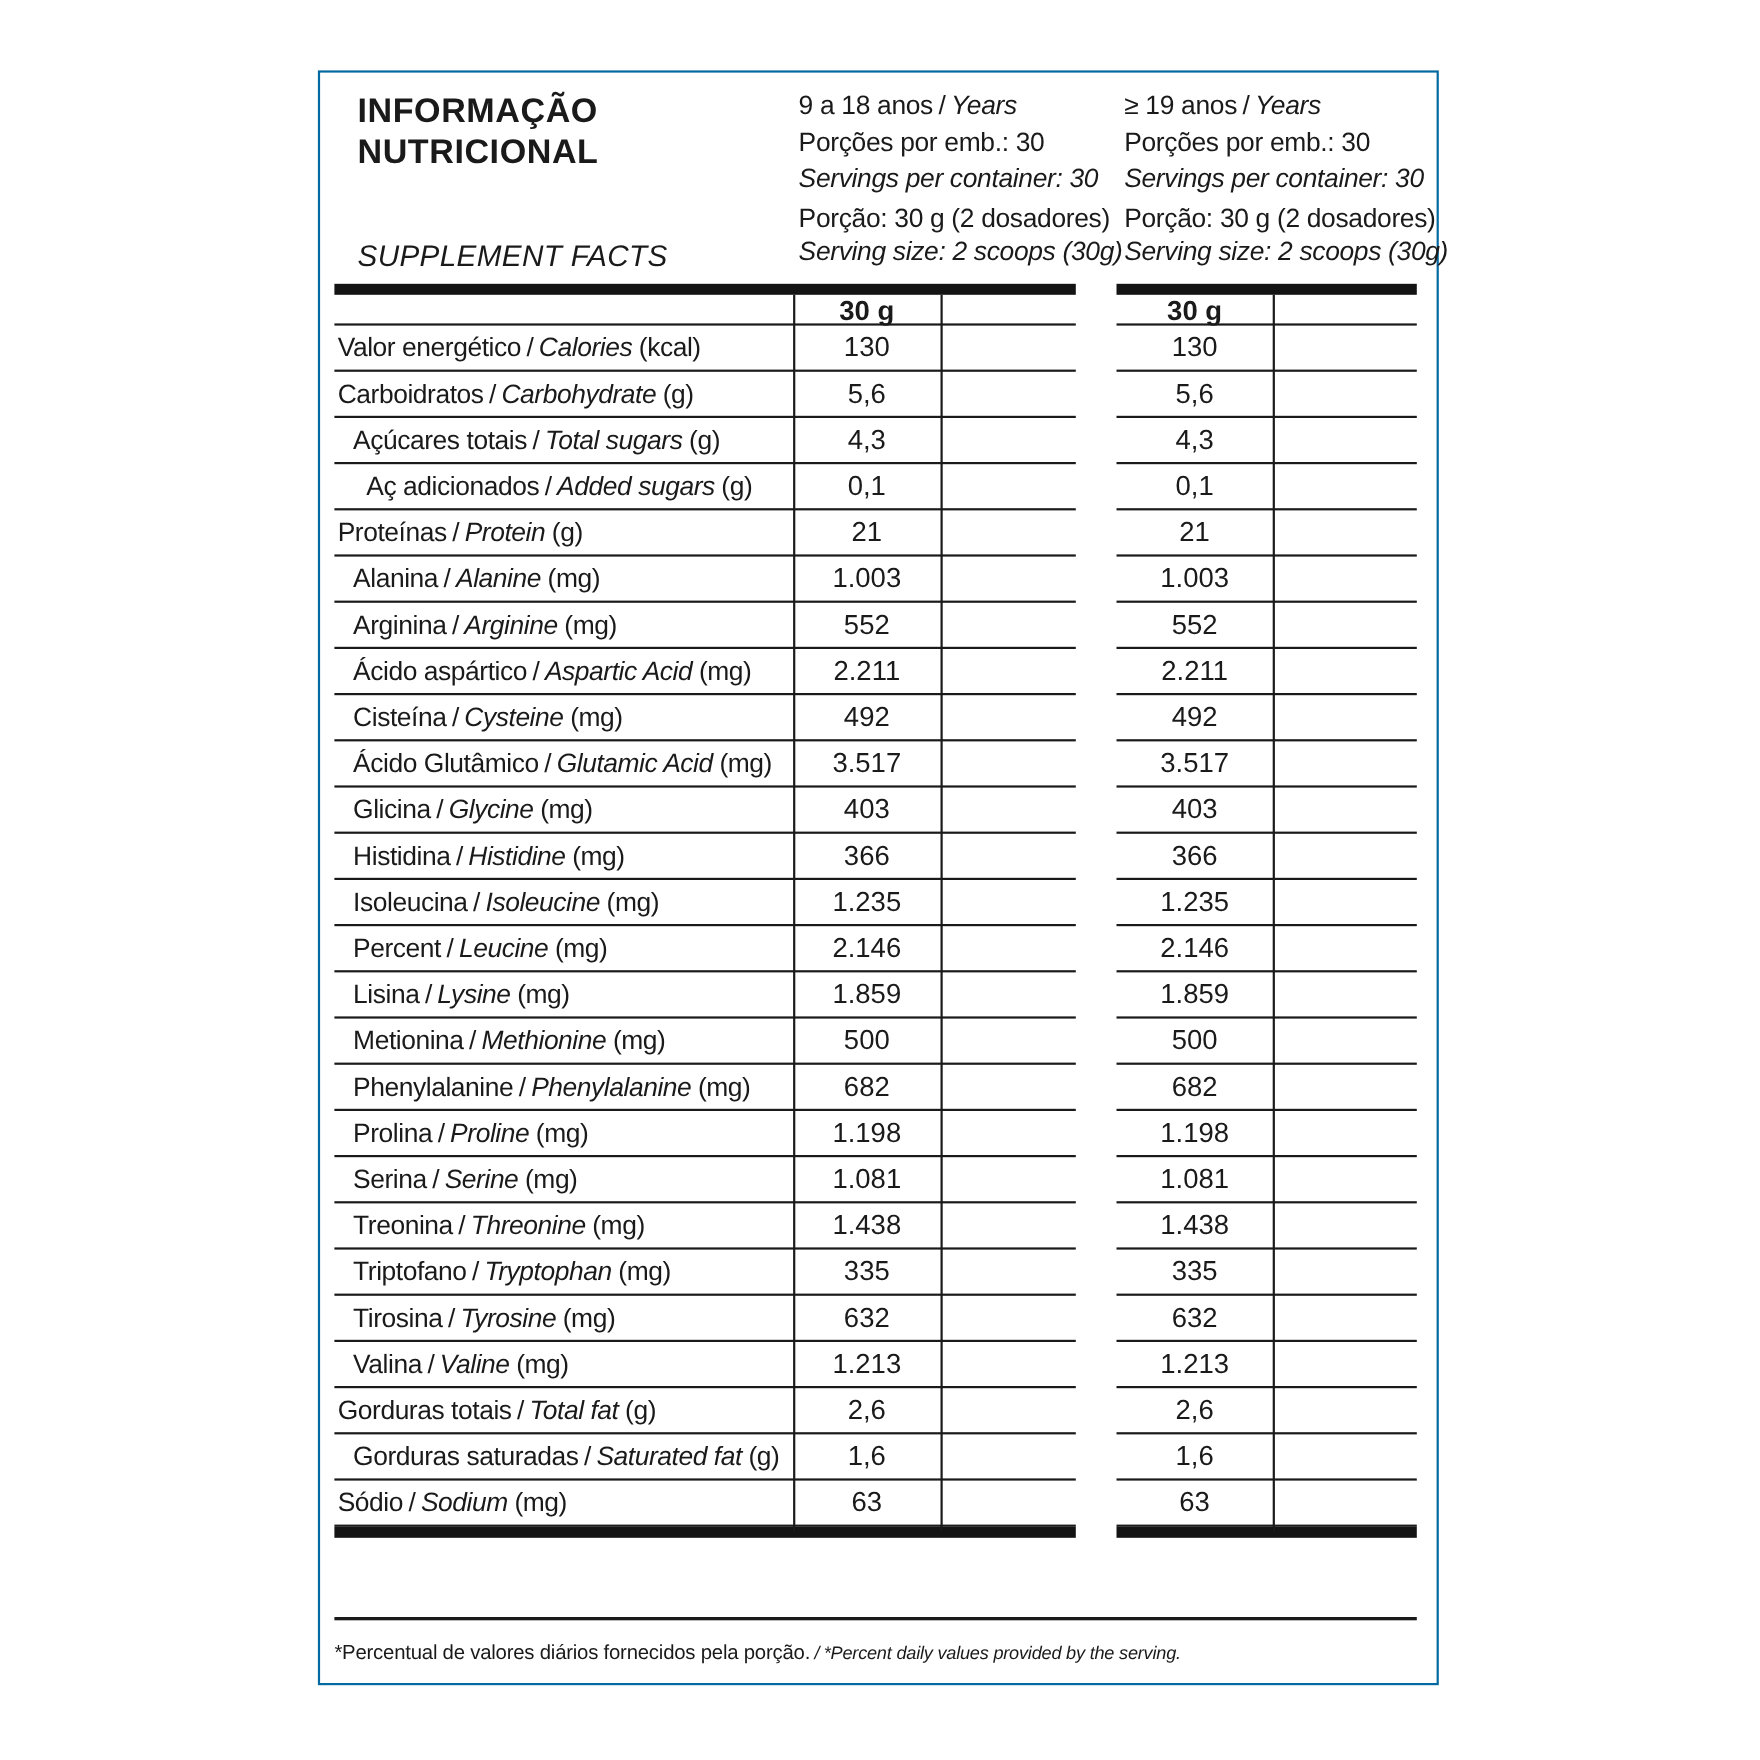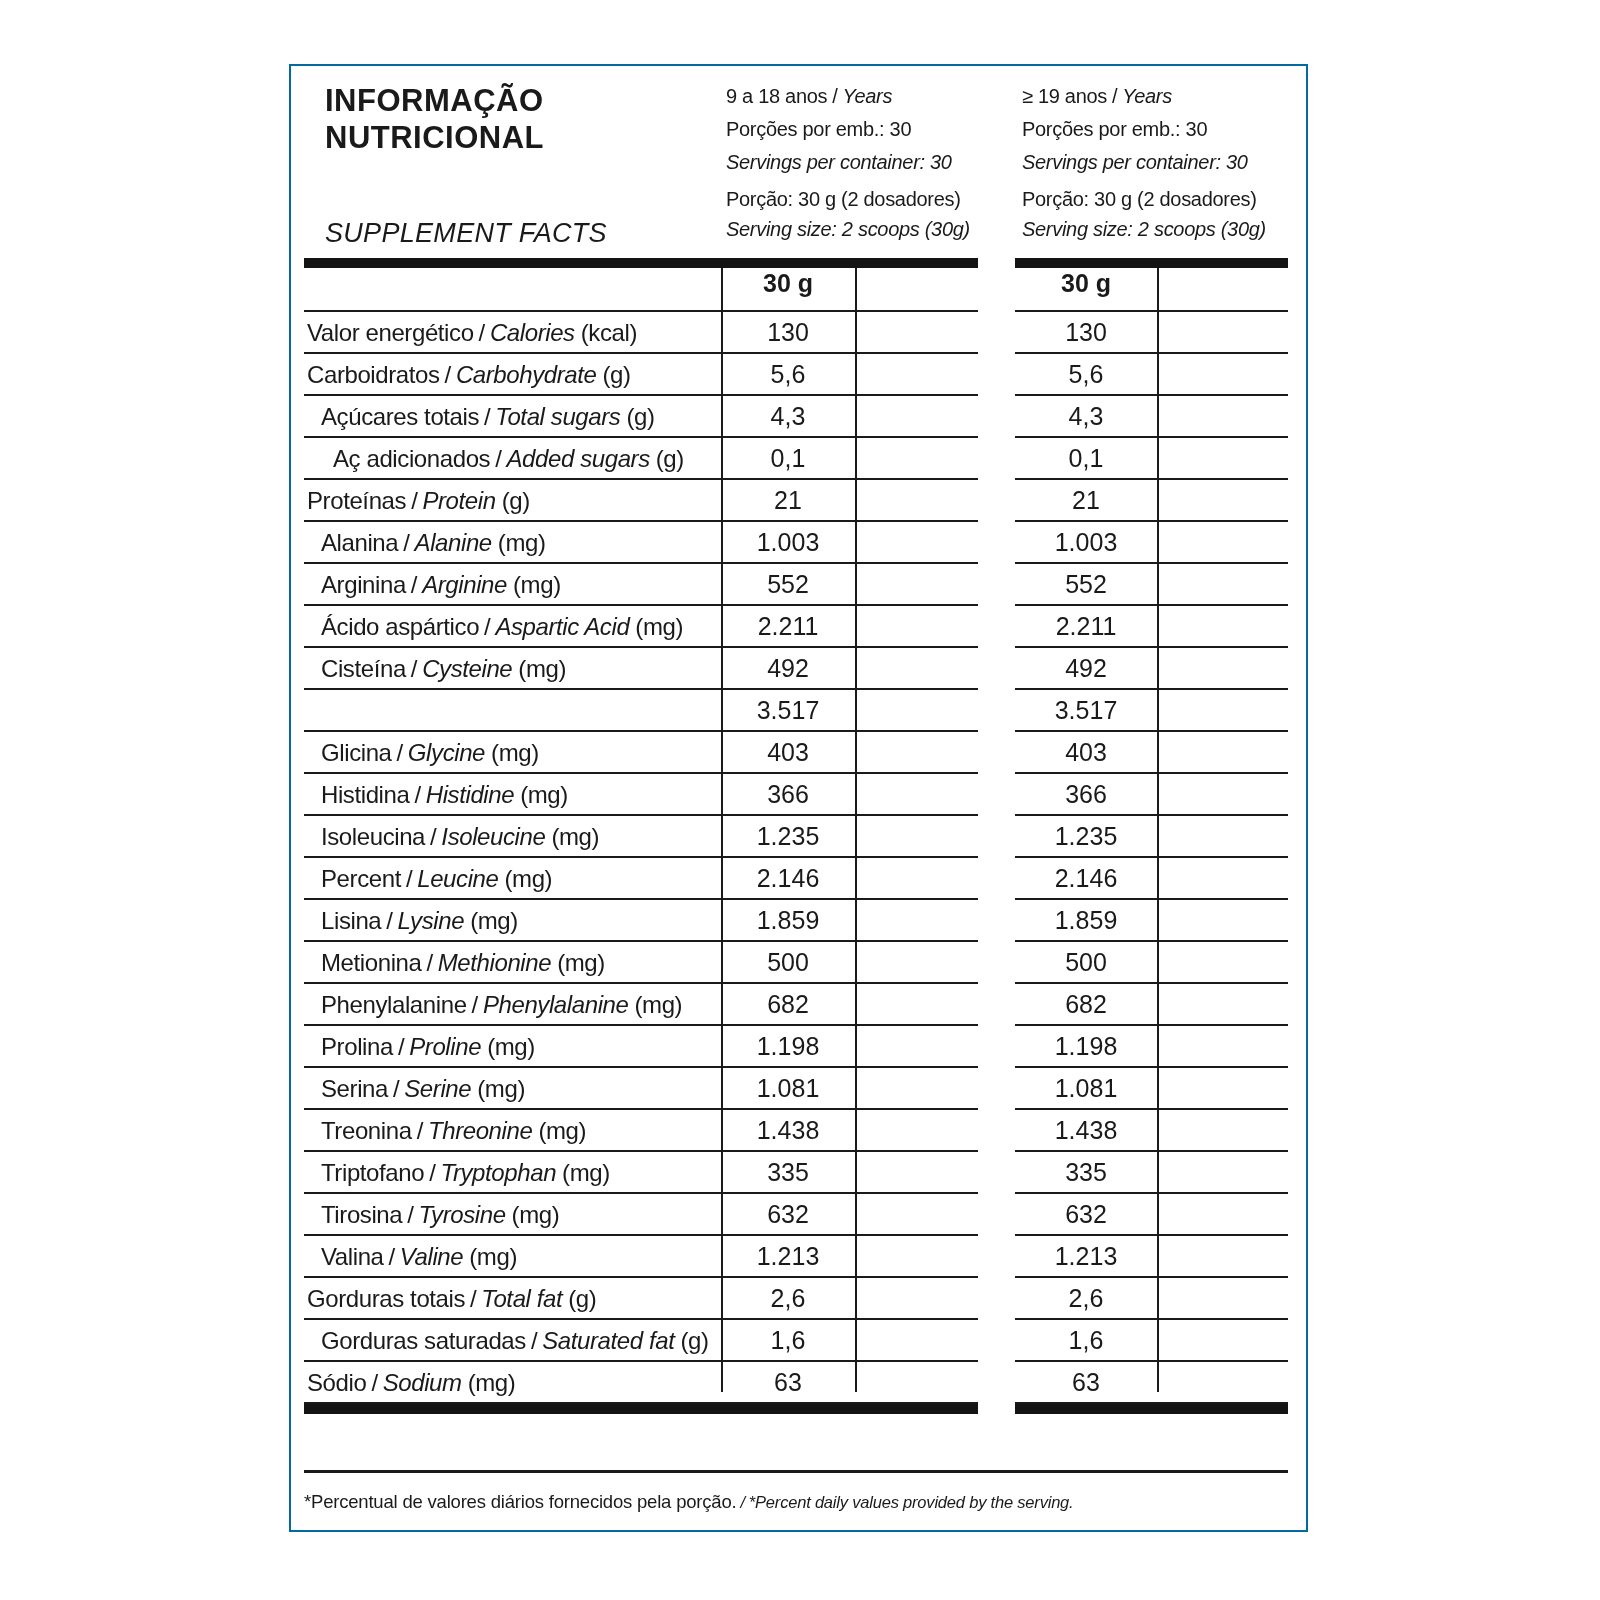--- a/index.html
+++ b/index.html
@@ -3,35 +3,35 @@
 <meta charset="utf-8">
 <style>
   html,body{margin:0;padding:0;background:#ffffff;}
   body{width:1600px;height:1600px;font-family:"Liberation Sans","DejaVu Sans",sans-serif;color:#1a1a1a;}
   .canvas{position:relative;width:1600px;height:1600px;background:#ffffff;overflow:hidden;}
   .box{position:absolute;left:289px;top:64px;width:1015px;height:1464px;border:2px solid #0369a1;background:#ffffff;}
 
   
   .title{position:absolute;left:34px;top:16px;font-size:31px;font-weight:bold;line-height:37px;letter-spacing:.5px;}
   .subtitle{position:absolute;left:34px;top:152px;font-size:27px;font-style:italic;letter-spacing:.3px;}
-  .agecol{position:absolute;top:14px;width:292px;font-size:20px;letter-spacing:-.3px;}
+  .agecol{position:absolute;top:14px;width:292px;font-size:24px;letter-spacing:-.3px;}
   .agecol .line{line-height:33px;white-space:nowrap;}
   .agecol .line.gap{margin-top:5px;line-height:30px;}
   .agecol .line.sz{line-height:30px;}
   #agecol-1{left:435px;}
   #agecol-2{left:731px;}
   .it{font-style:italic;}
   .sep{padding:0 5px;}
 
   
   .tregion{position:absolute;top:192px;}
   #tleft{left:13px;width:674px;}
   #tright{left:724px;width:273px;}
   .bar{height:10px;background:#141414;}
-  .hdr{position:relative;height:44px;border-bottom:2px solid #1a1a1a;box-sizing:border-box;}
+  .hdr{position:relative;height:28px;border-bottom:2px solid #1a1a1a;box-sizing:border-box;}
   .trow{position:relative;height:42px;border-bottom:2px solid #1a1a1a;box-sizing:border-box;}
   .lab{position:absolute;left:0;top:0;height:42px;line-height:41px;white-space:nowrap;font-size:24px;letter-spacing:-.4px;}
   .val{position:absolute;top:0;height:100%;line-height:41px;text-align:center;font-size:25px;}
   #tleft .val{left:417px;width:134px;}
   #tright .val{left:0;width:142px;}
   .hdr .val{font-weight:bold;line-height:30px;}
   .unit{padding-left:6px;}
   .vline{position:absolute;top:10px;height:1124px;width:2px;background:#1a1a1a;z-index:2;}
   #tleft .vl1{left:417px;}
   #tleft .vl2{left:551px;}
@@ -109,20 +109,21 @@
   </div>
           <div class="trow">
     <div class="lab" style="padding-left: 17px;"><span class="pt">Ácido aspártico</span><span class="sep">/</span><span class="en it">Aspartic Acid</span><span class="unit">(mg)</span></div>
     <div class="val">2.211</div>
   </div>
           <div class="trow">
     <div class="lab" style="padding-left: 17px;"><span class="pt">Cisteína</span><span class="sep">/</span><span class="en it">Cysteine</span><span class="unit">(mg)</span></div>
     <div class="val">492</div>
   </div>
           <div class="trow">
+    <div class="lab" style="padding-left: 17px;"><span class="pt">Ácido Glutâmico</span><span class="sep">/</span><span class="en it">Glutamic Acid</span><span class="unit">(mg)</span></div>
     <div class="val">3.517</div>
   </div>
           <div class="trow">
     <div class="lab" style="padding-left: 17px;"><span class="pt">Glicina</span><span class="sep">/</span><span class="en it">Glycine</span><span class="unit">(mg)</span></div>
     <div class="val">403</div>
   </div>
           <div class="trow">
     <div class="lab" style="padding-left: 17px;"><span class="pt">Histidina</span><span class="sep">/</span><span class="en it">Histidine</span><span class="unit">(mg)</span></div>
     <div class="val">366</div>
   </div>

